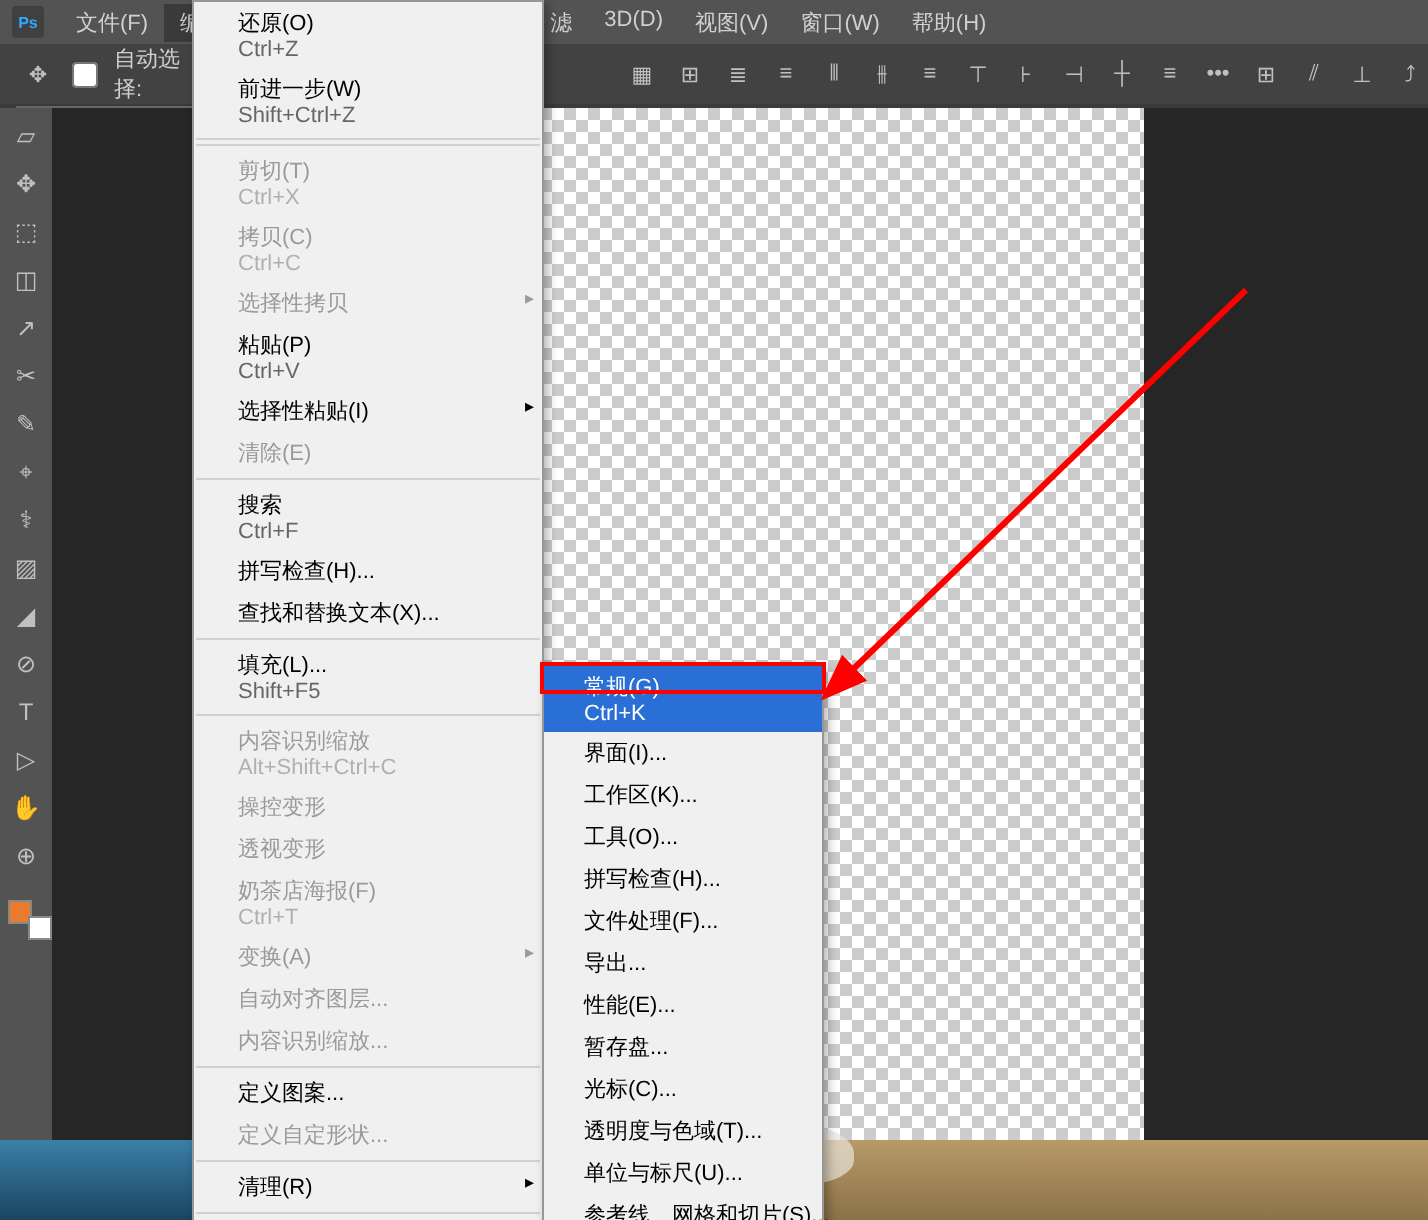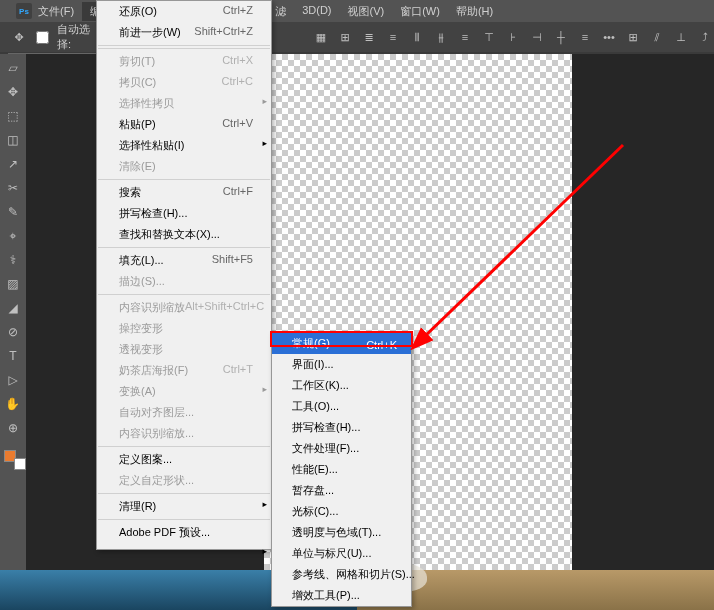--- a/index.html
+++ b/index.html
@@ -1,19 +1,19 @@
 <!DOCTYPE html>
 <html><head>
 <meta charset="utf-8">
 <style>
 * { margin: 0; padding: 0; box-sizing: border-box; font-family: "Microsoft YaHei", sans-serif; }
 body { background: #535353; width: 714px; height: 610px; overflow: hidden; position: relative; }
 
 .menubar { background: #535353; height: 22px; display: flex; align-items: center; padding-left: 30px; font-size: 11px; color: #d0d0d0; }
-.menubar .ps-logo { position: absolute; left: 16px; top: 3px; width: 16px; height: 16px; background: #404040; color: #31a8ff; font-size: 8px; font-weight: bold; display: flex; align-items: center; justify-content: center; border-radius: 2px; }
+.menubar .ps-logo { position: absolute; left: 6px; top: 3px; width: 16px; height: 16px; background: #404040; color: #31a8ff; font-size: 8px; font-weight: bold; display: flex; align-items: center; justify-content: center; border-radius: 2px; }
 .menubar .menu-item { padding: 2px 8px; cursor: pointer; }
 .menubar .menu-item.active { background: #3a3a3a; }
 
 .toolbar { background: #424242; height: 30px; display: flex; align-items: center; padding-left: 10px; font-size: 11px; color: #d0d0d0; gap: 8px; }
 .toolbar .icon-row { display: flex; gap: 6px; align-items: center; }
 .toolbar .tb-icon { width: 18px; height: 18px; display: flex; align-items: center; justify-content: center; color: #c0c0c0; }
 
 .tab-bar { background: #3a3a3a; height: 24px; display: flex; align-items: center; padding-left: 8px; font-size: 11px; color: #d0d0d0; }
 .tab-bar .doc-tab { background: #535353; padding: 3px 10px; border-top: 1px solid #666; display: flex; gap: 6px; align-items: center; }
 .close-x { color: #aaa; font-size: 10px; }
@@ -31,31 +31,31 @@
 
 .bottom-strip { position: absolute; left: 0; bottom: 0; width: 714px; height: 40px; display: flex; }
 .bottom-strip .water { flex: 1; background: linear-gradient(#3a7fa8, #1a4560); }
 .bottom-strip .sand { flex: 1; background: linear-gradient(#b89968, #8a7248); position: relative; }
 .bottom-strip .paw { position: absolute; left: 10px; top: -8px; width: 60px; height: 30px; background: #e8e4da; border-radius: 50% 50% 40% 40%; opacity: 0.7; }
 
 .status-bar { position: absolute; left: 26px; bottom: 22px; font-size: 10px; color: #aaa; padding: 2px 8px; background: #3a3a3a; }
 
 
 .edit-menu { position: absolute; left: 96px; top: 0; width: 176px; background: #f0f0f0; border: 1px solid #979797; box-shadow: 2px 2px 5px rgba(0,0,0,0.3); font-size: 11px; color: #000; z-index: 10; }
-.menu-row { display: flex; justify-content: space-between; padding: 3px 18px 3px 22px; cursor: default; white-space: nowrap; position: relative; }
+.menu-row { display: flex; justify-content: space-between; padding: 3px 18px 3px 22px; cursor: default; white-space: nowrap; position: relative; flex-direction: column; }
 .menu-row.disabled { color: #9a9a9a; }
 .menu-row .shortcut { color: #666; }
 .menu-row.disabled .shortcut { color: #b0b0b0; }
 .menu-row.has-sub::after { content: "▸"; position: absolute; right: 4px; font-size: 9px; }
 .menu-sep { height: 1px; background: #d0d0d0; margin: 2px 1px; }
 .menu-row.highlight { background: #2a6fd6; color: #fff; }
 .menu-row.highlight .shortcut { color: #fff; }
 
 .pref-submenu { position: absolute; left: 271px; top: 332px; width: 141px; background: #f0f0f0; border: 1px solid #979797; box-shadow: 2px 2px 5px rgba(0,0,0,0.3); font-size: 11px; color: #000; z-index: 20; }
-.pref-submenu .menu-row { padding: 3px 14px 3px 20px; align-items: flex-end; }
+.pref-submenu .menu-row { padding: 3px 14px 3px 20px; }
 .red-box { position: absolute; left: 270px; top: 331px; width: 143px; height: 16px; border: 2px solid #ff0000; z-index: 30; pointer-events: none; }
 .arrow-svg { position: absolute; left: 405px; top: 140px; z-index: 25; pointer-events: none; }
 </style>
 </head>
 <body>
 
 <div class="menubar">
   <div class="ps-logo">Ps</div>
   <div id="menubar-items" style="display: flex;">
       <div class="menu-item">文件(F)</div>
@@ -183,23 +183,20 @@
       <span>拼写检查(H)...</span>
     </div>
     <div class="menu-row">
       <span>查找和替换文本(X)...</span>
     </div>
     <div class="menu-sep"></div>
     <div class="menu-row">
       <span>填充(L)...</span>
       <span class="shortcut">Shift+F5</span>
     </div>
-    <div class="menu-row disabled">
-      <span>描边(S)...</span>
-    </div>
     <div class="menu-sep"></div>
     <div class="menu-row disabled">
       <span>内容识别缩放</span>
       <span class="shortcut">Alt+Shift+Ctrl+C</span>
     </div>
     <div class="menu-row disabled">
       <span>操控变形</span>
     </div>
     <div class="menu-row disabled">
       <span>透视变形</span>
@@ -247,20 +244,23 @@
       <span>工作区(K)...</span>
     </div>
     <div class="menu-row">
       <span>工具(O)...</span>
     </div>
     <div class="menu-row">
       <span>拼写检查(H)...</span>
     </div>
     <div class="menu-row">
       <span>文件处理(F)...</span>
+    </div>
+    <div class="menu-row">
+      <span>导出...</span>
     </div>
     <div class="menu-row">
       <span>性能(E)...</span>
     </div>
     <div class="menu-row">
       <span>暂存盘...</span>
     </div>
     <div class="menu-row">
       <span>光标(C)...</span>
     </div>

